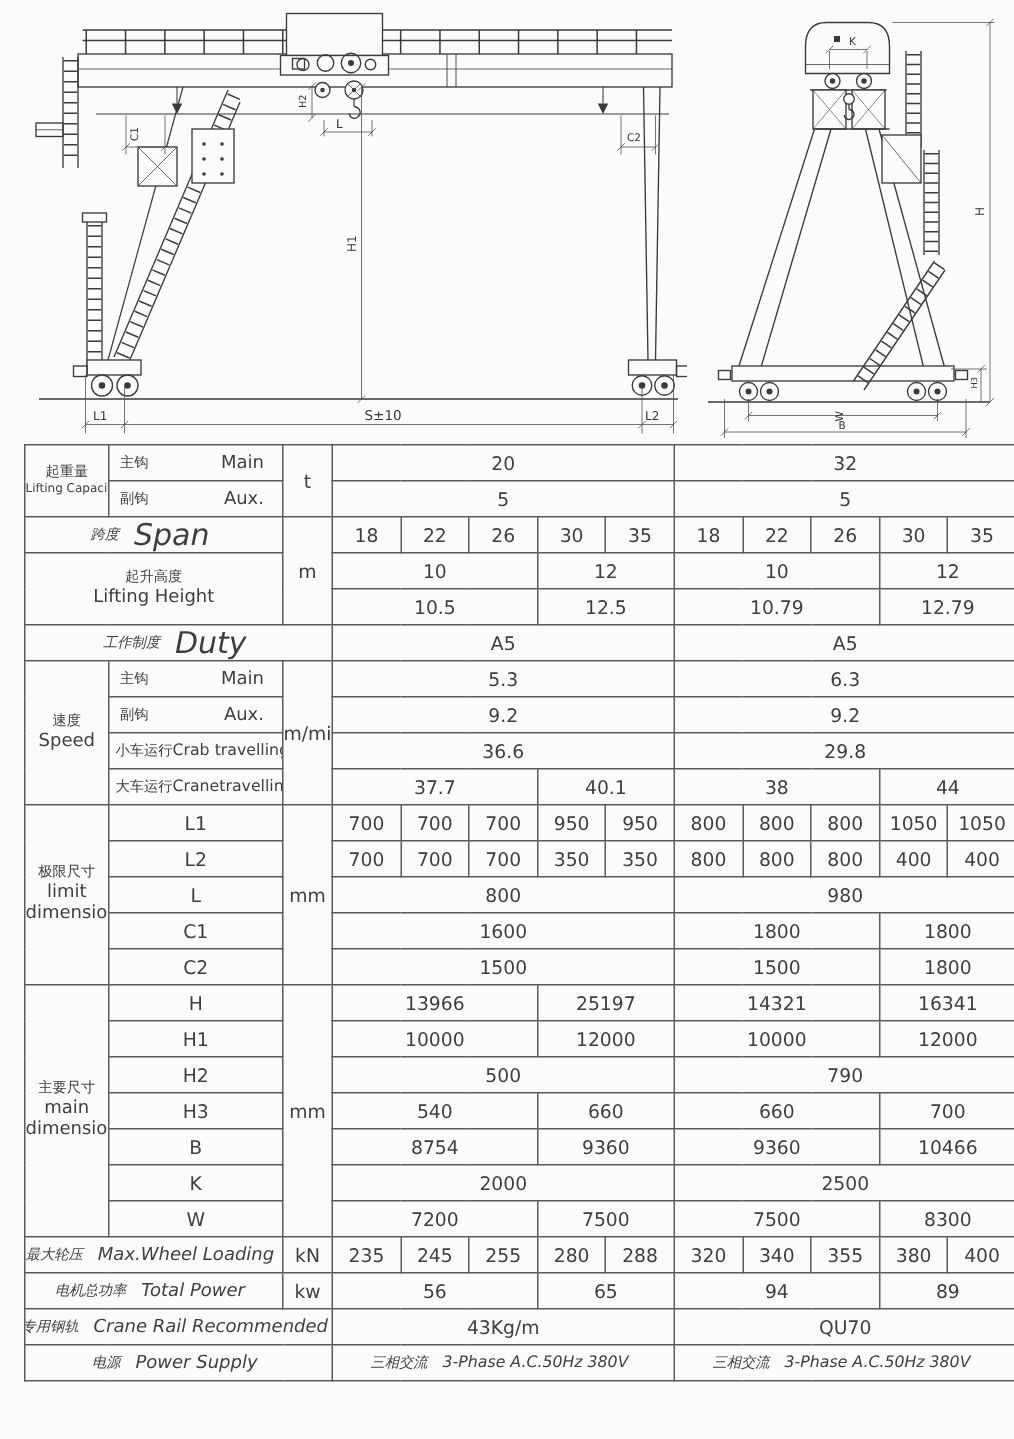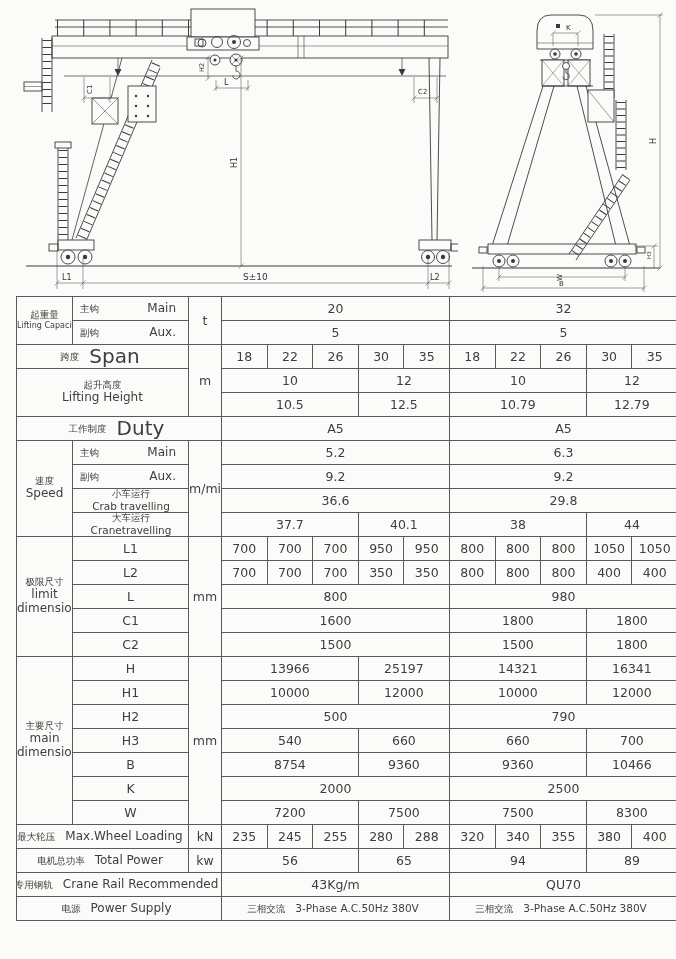--- a/index.html
+++ b/index.html
@@ -16,22 +16,22 @@
   .spec td{border:1px solid #5a5a5a;height:23px;text-align:center;vertical-align:middle;
            font-size:12.5px;padding:0;line-height:1.05;overflow:hidden;white-space:nowrap;}
   .zh{font-size:9.5px;}
   .en{font-size:12px;}
   .en.big{font-size:20px;}
   .en.sm{font-size:10.5px;}
   .ens{font-size:8px;}
   .u{font-size:11.5px;}
   .us{font-size:10px;}
   .fx{display:flex;justify-content:space-between;align-items:center;padding:0 12px 0 7px;height:100%;text-align:center;}
-  .fx.c{justify-content:center;gap:10px;}
-  .fx.t{padding:0 3px 0 4px;flex-direction:column;}
+  .fx.c{justify-content:center;gap:10px;font-style:italic;}
+  .fx.t{padding:0 3px 0 4px;}
   .rl{text-align:left;padding-left:16px;font-size:12px;}
   .stack div{line-height:1.15;}
 </style>
 </head>
 <body>
 
 <div class="sheet">
 
   <div class="drawings">
 
@@ -323,21 +323,21 @@
           <div class="zh">速度</div>
             <div class="en">Speed</div>
           </td>
         <td>
             <div class="fx">
           <span class="zh">主钩</span>
               <span class="en">Main</span>
             </div>
           </td>
         <td rowspan="4" class="us">m/min</td>
-        <td colspan="5">5.2</td>
+        <td colspan="5">5.3</td>
         <td colspan="5">6.3</td>
       </tr>
       <tr>
         <td>
             <div class="fx">
           <span class="zh">副钩</span>
               <span class="en">Aux.</span>
             </div>
           </td>
         <td colspan="5">9.2</td>

